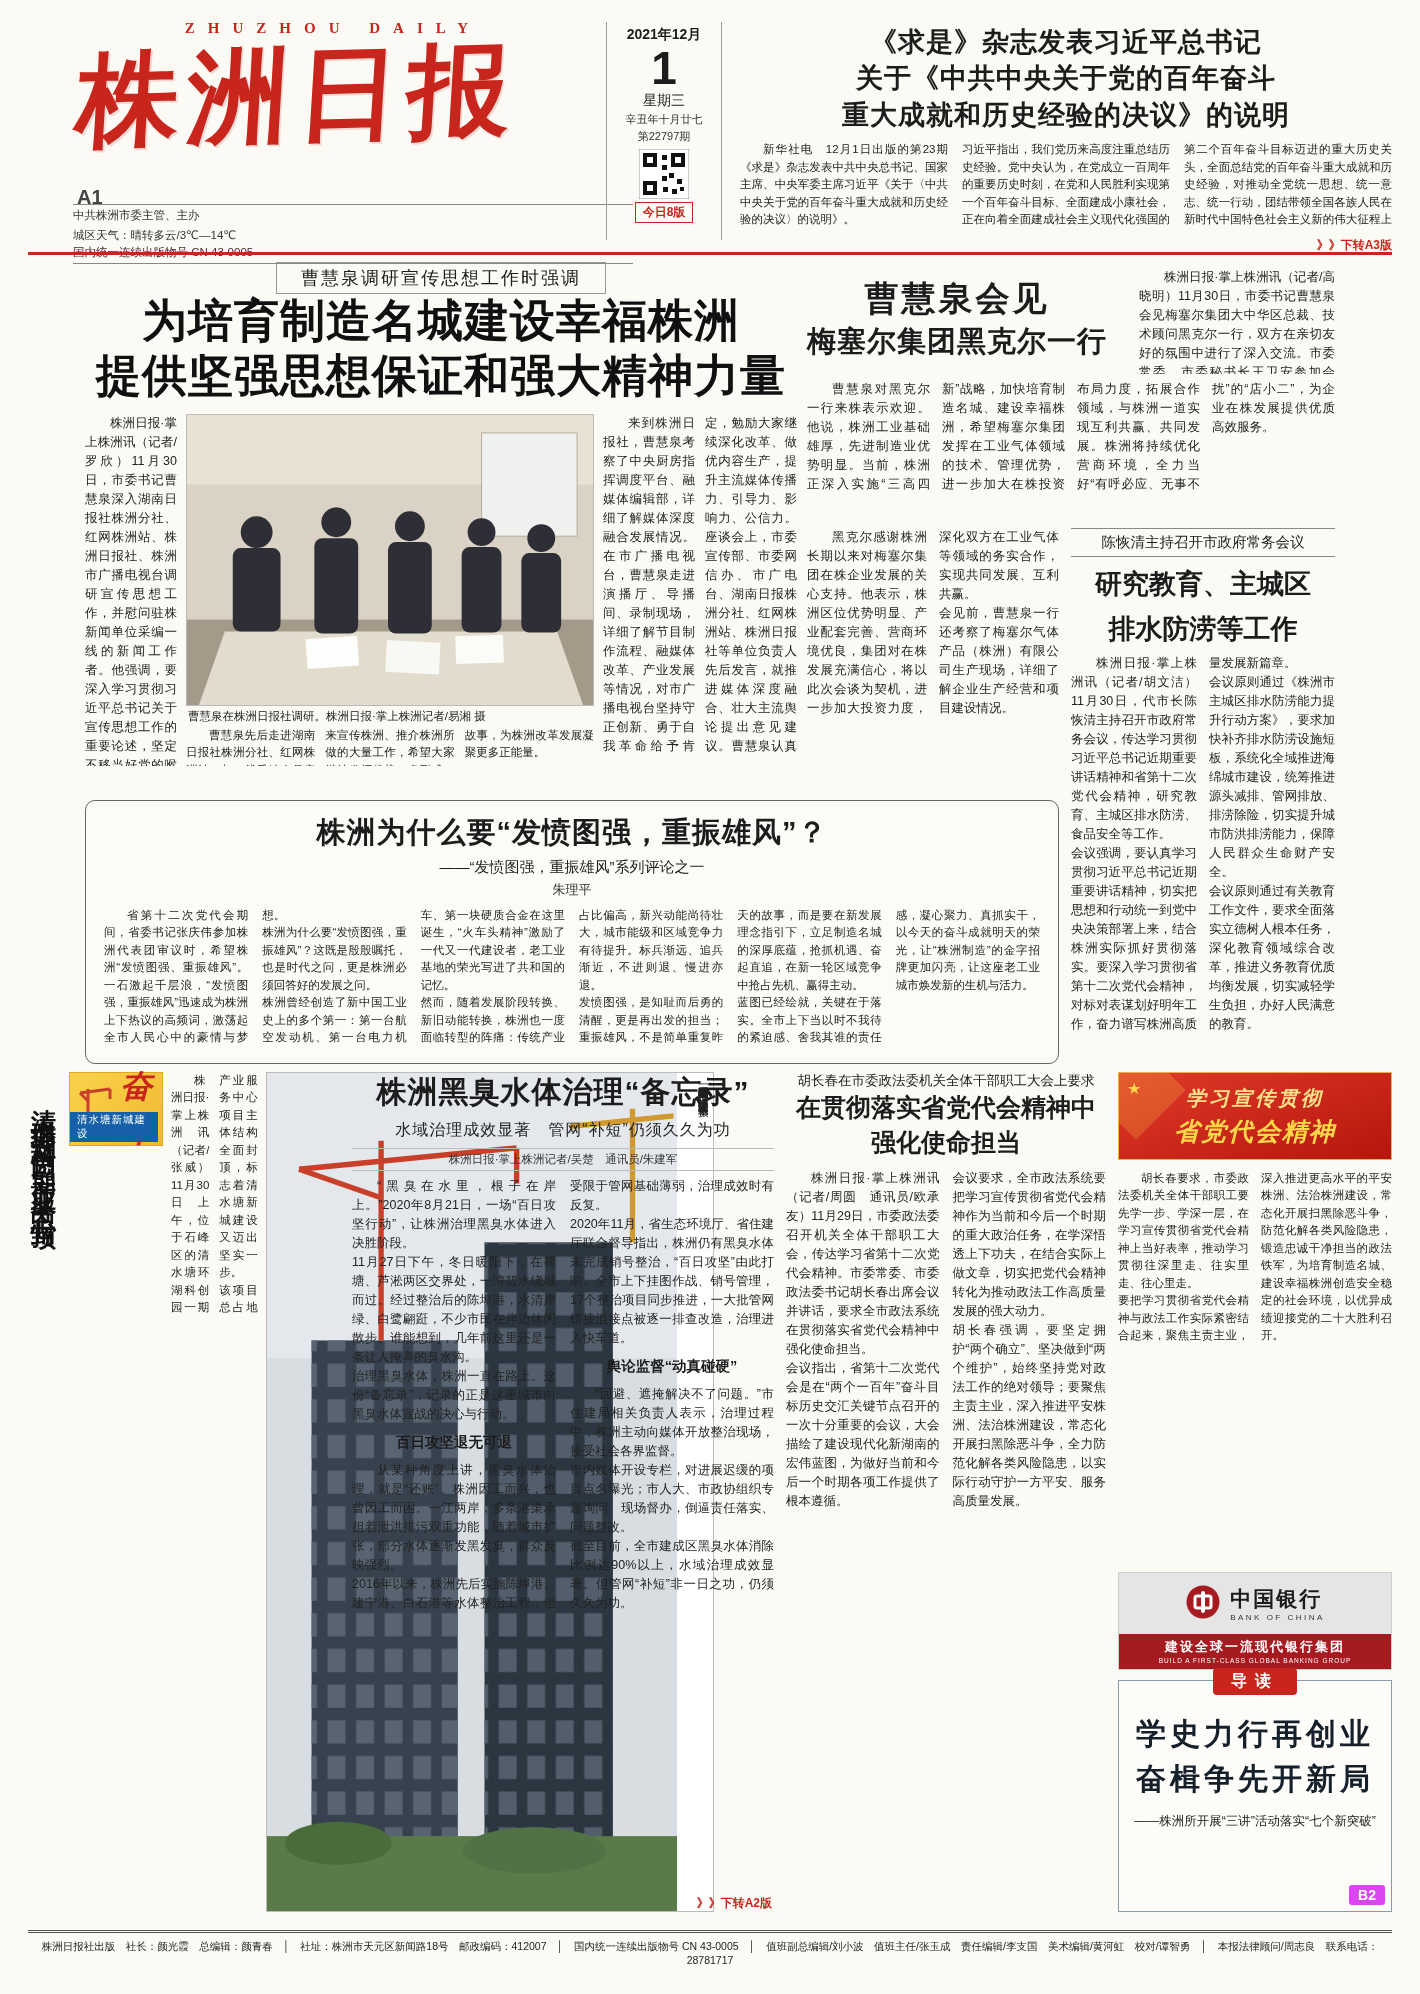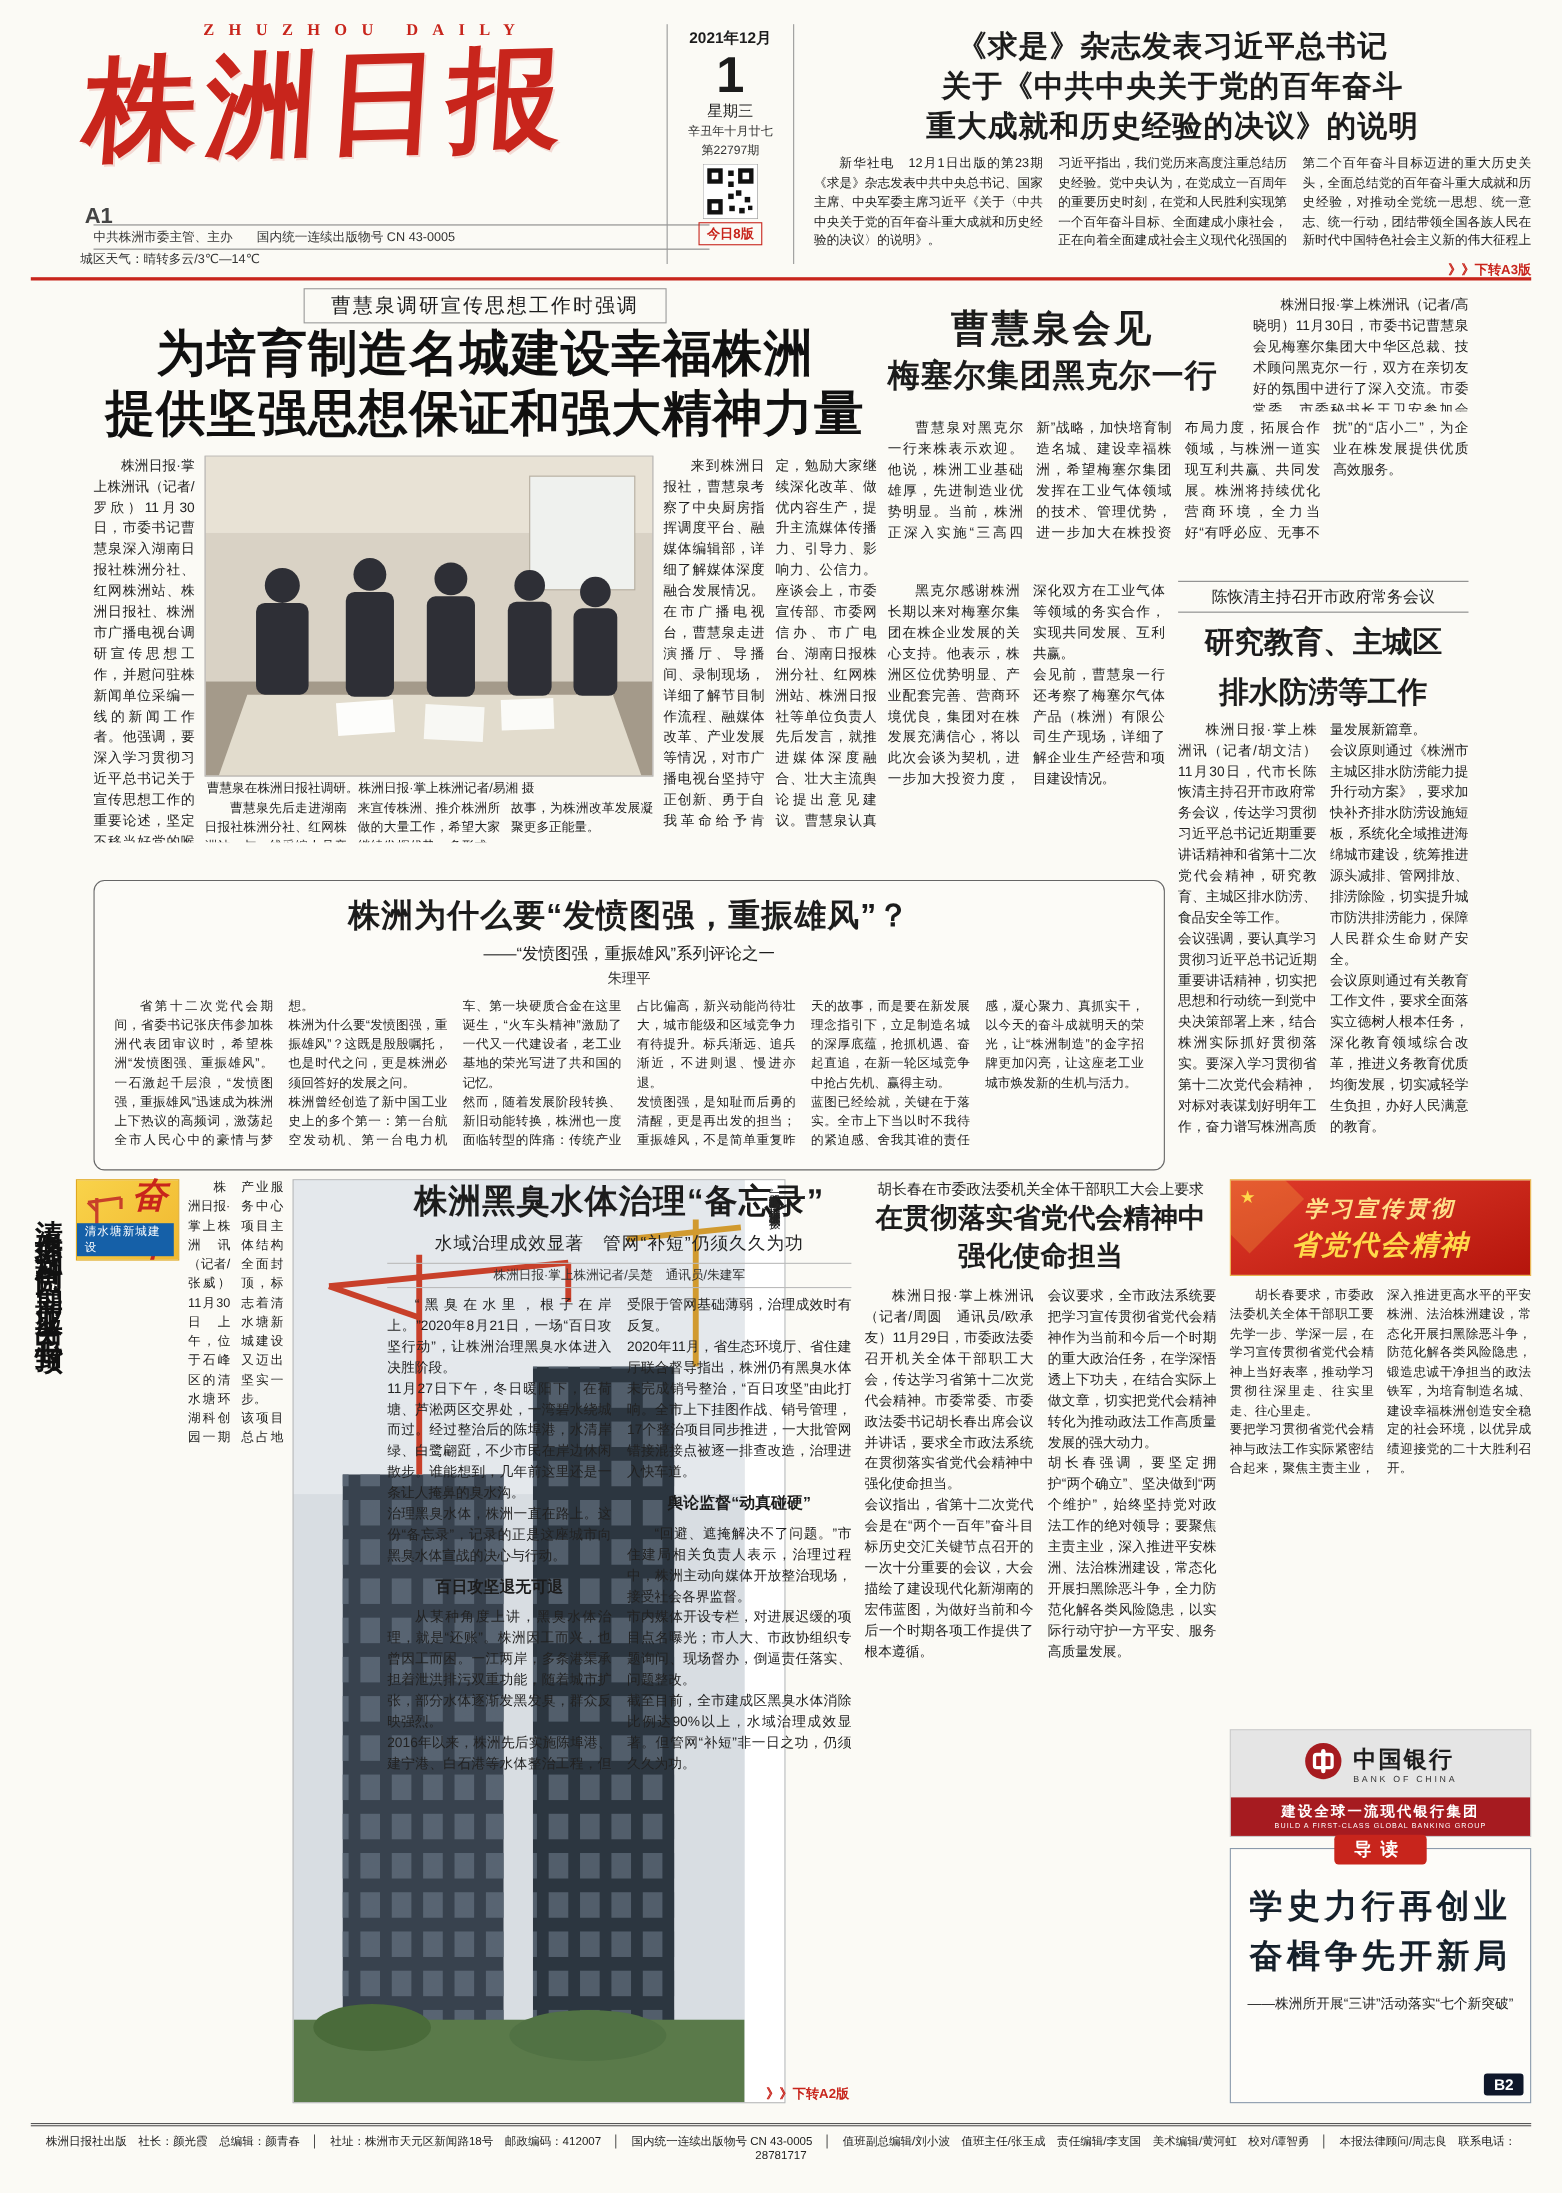--- a/index.html
+++ b/index.html
@@ -8,21 +8,21 @@
   .bodytext{font-size:12.5px;line-height:1.52;white-space:pre-line;text-align:justify;text-indent:2em;color:#222;}
   .small{font-size:11.5px;}
   .jump{color:#c8251c;font-weight:bold;font-size:12px;text-align:right;}
 
   
   .masthead{position:absolute;left:28px;top:16px;width:1364px;height:230px;}
   .mh-left{position:absolute;left:45px;top:4px;width:520px;height:226px;}
   .mh-en{font-family:"Liberation Serif","DejaVu Serif",serif;font-size:15px;font-weight:bold;color:#c8251c;letter-spacing:13px;text-align:center;width:430px;margin:0 auto;}
   .mh-cn{font-family:"DejaVu Serif","Liberation Serif",serif;font-size:102px;font-weight:900;color:#c8251c;letter-spacing:8px;line-height:1.25;transform:skewX(-5deg) rotate(-1.5deg);transform-origin:left bottom;text-shadow:2px 2px 0 rgba(200,37,28,.15);}
   .mh-a1{position:absolute;left:4px;top:166px;font-size:20px;font-weight:bold;color:#444;}
-  .mh-orgrow{position:absolute;left:57px;top:188px;width:560px;border-top:1px solid #888;border-bottom:1px solid #888;padding:3px 0;font-size:11.5px;display:flex;gap:22px;justify-content:flex-start;color:#333;}
+  .mh-orgrow{position:absolute;left:45px;top:188px;width:560px;border-top:1px solid #888;border-bottom:1px solid #888;padding:3px 0;font-size:11.5px;display:flex;gap:22px;justify-content:center;color:#333;flex-direction:column;}
   .mh-weather{position:absolute;left:45px;top:212px;font-size:11.5px;color:#333;}
   .mh-date{position:absolute;left:578px;top:6px;width:116px;height:218px;border-left:1px solid #999;border-right:1px solid #999;text-align:center;padding-top:4px;}
   .mh-date .ym{font-size:14px;font-weight:bold;}
   .mh-date .day{font-size:46px;font-weight:900;line-height:1.05;}
   .mh-date .wk{font-size:14px;}
   .mh-date .lunar,.mh-date .issue{font-size:11px;color:#333;margin-top:2px;}
   .mh-date .qr{width:50px;height:50px;margin:5px auto 3px;}
   .mh-date .pages{font-size:12px;font-weight:bold;color:#c8251c;border:1px solid #c8251c;display:inline-block;padding:1px 7px;}
   .mh-qiushi{position:absolute;left:712px;top:8px;width:652px;}
   .mh-qiushi .qh{font-size:27px;font-weight:900;text-align:center;line-height:1.35;letter-spacing:1px;}
@@ -101,21 +101,21 @@
   .bank-top{flex:1;display:flex;align-items:center;justify-content:center;gap:9px;}
   .bank-cnname{font-family:"DejaVu Serif","Liberation Serif",serif;font-size:21px;font-weight:900;letter-spacing:2px;}
   .bank-enname{font-size:8px;letter-spacing:2.5px;color:#333;}
   .bank-strip{background:#a61b20;color:#fff;text-align:center;padding:4px 2px 5px;}
   .bank-cn{font-size:13px;font-weight:bold;letter-spacing:2px;}
   .bank-en{font-size:6.5px;letter-spacing:1px;margin-top:1px;}
   .daodu{flex:1;border:1px solid #8a9aab;position:relative;padding-top:30px;background:#fdfcf9;}
   .dd-tab{position:absolute;top:-13px;left:50%;transform:translateX(-50%);background:#c8251c;color:#fff;padding:3px 18px;border-radius:4px;font-weight:bold;font-size:16px;letter-spacing:8px;}
   .dd-l{font-family:"DejaVu Serif","Liberation Serif",serif;font-size:30px;font-weight:900;text-align:center;letter-spacing:4px;color:#15202b;line-height:1.5;}
   .dd-attr{font-size:12.5px;text-align:center;margin-top:12px;color:#222;padding:0 8px;}
-  .dd-b2{position:absolute;right:6px;bottom:6px;background:#0f172a;color:#fff;font-weight:bold;padding:2px 9px;border-radius:3px;font-size:14px;}
+  .dd-b2{position:absolute;right:6px;bottom:6px;background:#d946ef;color:#fff;font-weight:bold;padding:2px 9px;border-radius:3px;font-size:14px;}
 
   .footer{position:absolute;left:28px;top:1930px;width:1364px;border-top:3px double #555;padding-top:7px;font-size:10.5px;text-align:center;color:#222;}
 </style>
 </head>
 <body>
 
 <header class="masthead">
   <div class="mh-left">
     <div class="mh-en">ZHUZHOU DAILY</div>
     <div class="mh-cn">株洲日报</div>

